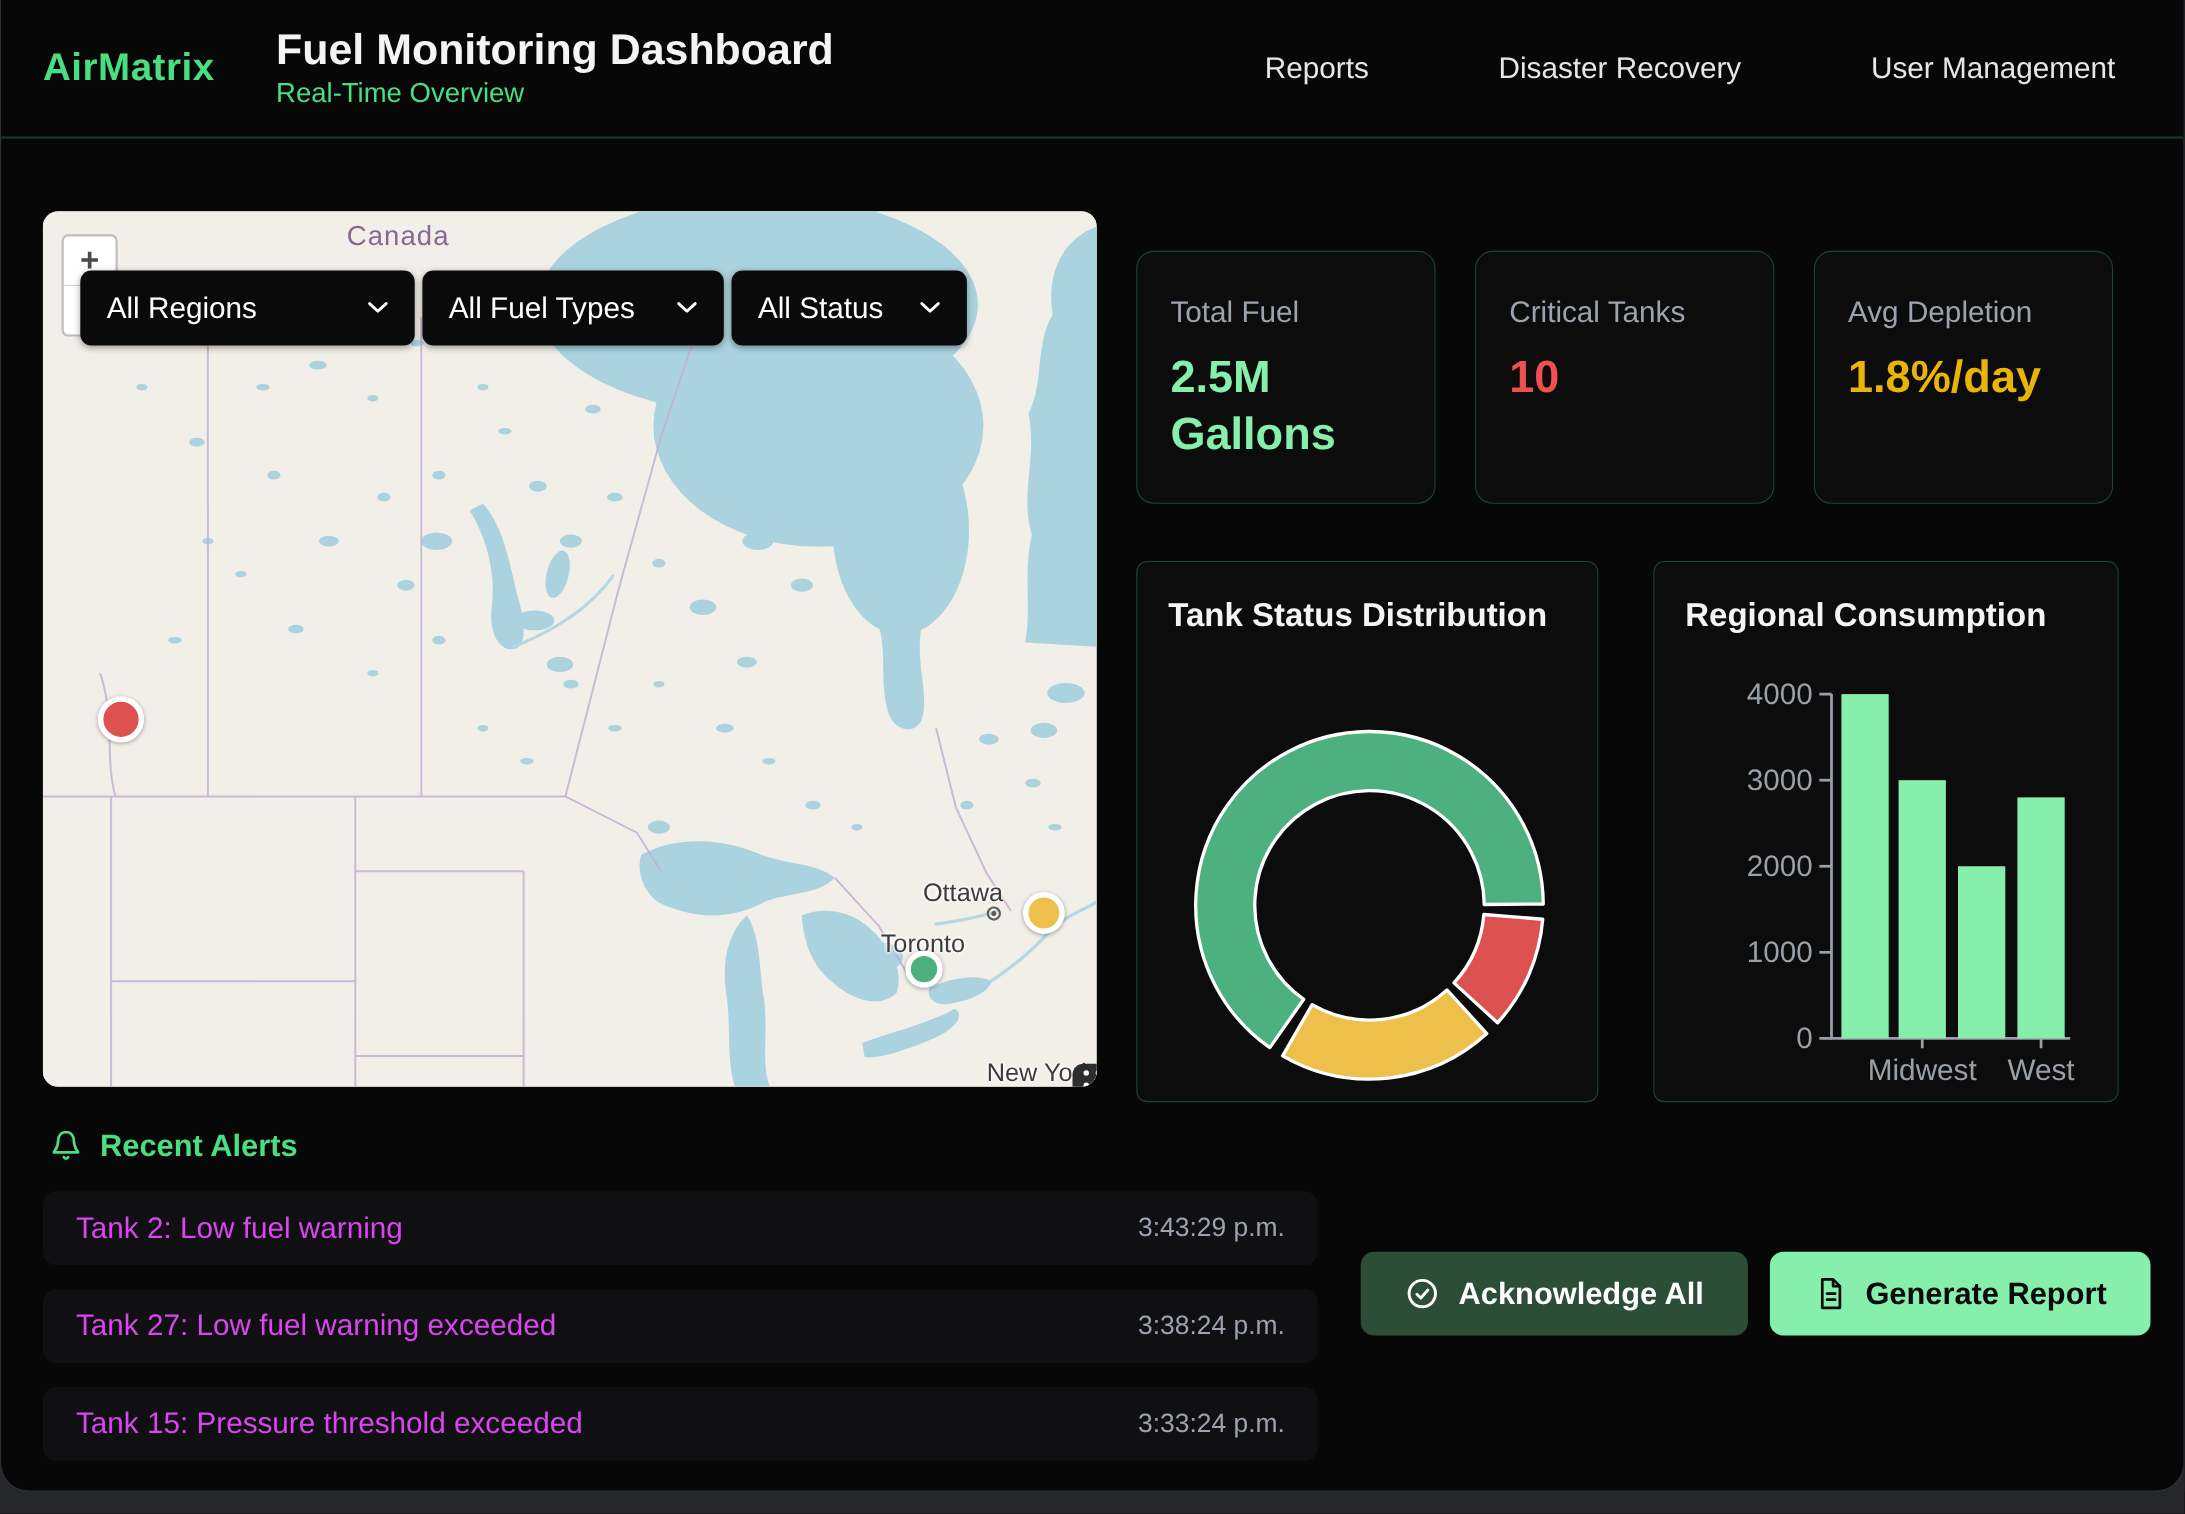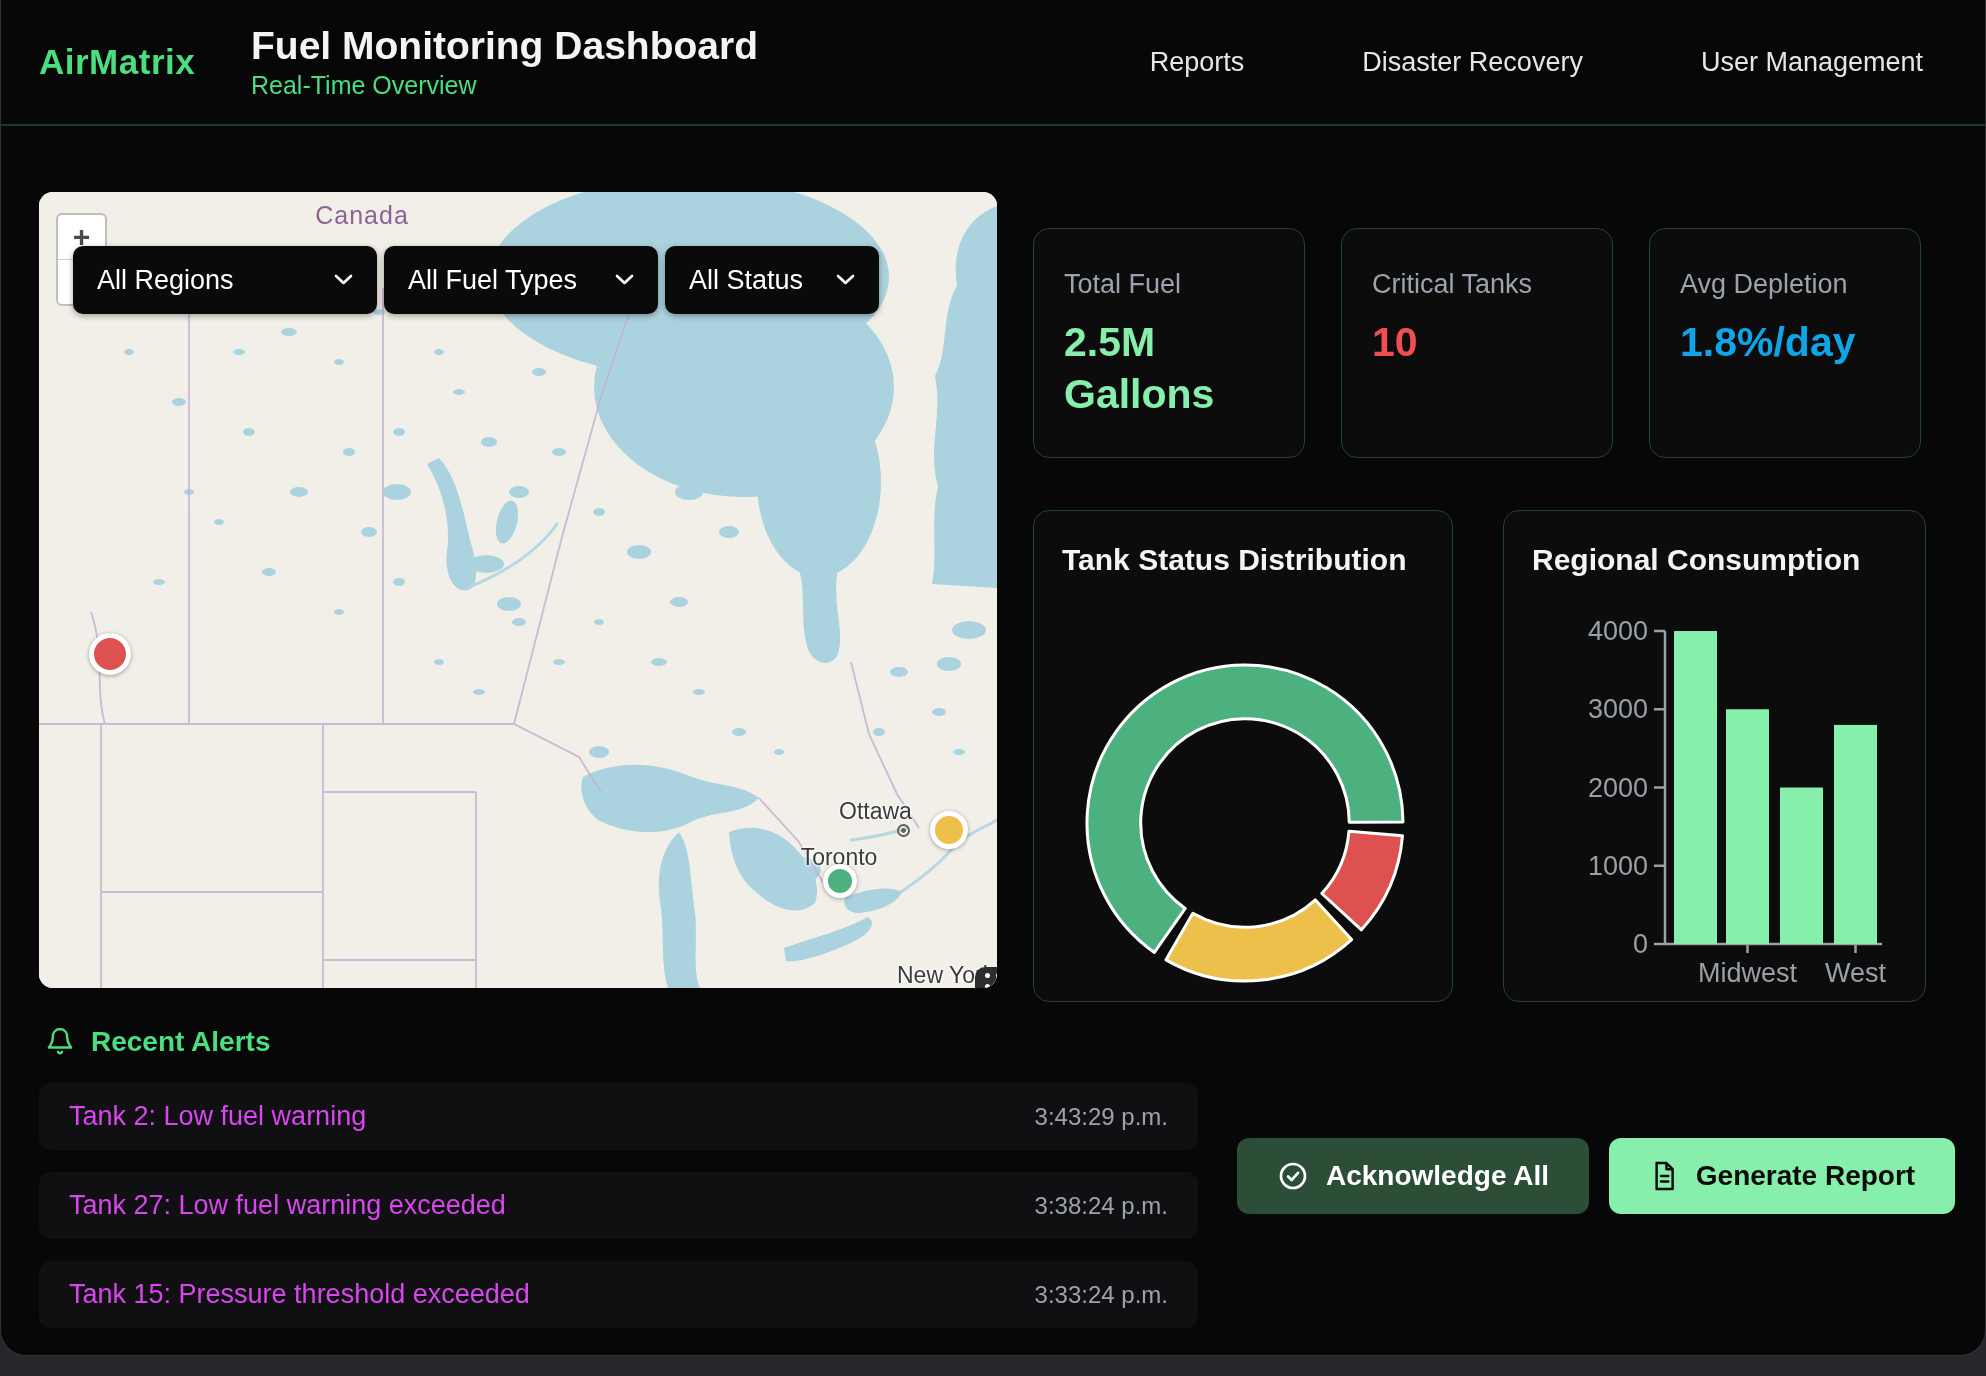--- a/index.html
+++ b/index.html
@@ -38,21 +38,21 @@
                border-radius:10px;display:grid;grid-template-columns:repeat(2,6px);grid-template-rows:repeat(3,6px);
                gap:5px;align-content:center;justify-content:center;z-index:7;cursor:grab;}
   .drag-handle i{width:5px;height:5px;background:#fff;border-radius:50%;}
   
   .stat-row{position:absolute;left:1032px;top:228px;display:flex;gap:36px;}
   .card{background:#0b0c0b;border:1px solid #1f4432;border-radius:16px;box-sizing:border-box;}
   .stat-card{width:272px;height:230px;padding:40px 30px;}
   .stat-label{font-size:27px;color:#9ca3af;margin-bottom:16px;}
   .stat-value{font-size:41px;font-weight:bold;line-height:1.28;max-width:186px;overflow-wrap:anywhere;}
   
-  .chart-card{position:absolute;top:510px;height:492px;}
+  .chart-card{position:absolute;top:510px;height:492px;border-radius:10px;}
   .donut-card{left:1032px;width:420px;}
   .bar-card{left:1502px;width:423px;}
   .chart-title{position:absolute;left:28px;top:32px;font-size:30px;font-weight:bold;color:#f4f4f5;}
   .chart-card svg{position:absolute;left:0;top:0;}
   
   .alerts-header{position:absolute;left:44px;top:1026px;display:flex;align-items:center;gap:16px;}
   .alerts-header .t{font-size:28px;font-weight:bold;color:#4ade80;}
   .alert-row{position:absolute;left:38px;width:1159px;height:67px;background:#101012;border-radius:12px;
              display:flex;align-items:center;justify-content:space-between;padding:0 30px;box-sizing:border-box;cursor:pointer;}
   .alert-text{font-size:27px;color:#d946ef;}
@@ -227,21 +227,21 @@
     <div class="card stat-card">
       <div class="stat-label">Total Fuel</div>
       <div class="stat-value" style="color: rgb(134, 239, 172);">2.5M Gallons</div>
     </div>
     <div class="card stat-card">
       <div class="stat-label">Critical Tanks</div>
       <div class="stat-value" style="color: rgb(239, 79, 79);">10</div>
     </div>
     <div class="card stat-card">
       <div class="stat-label">Avg Depletion</div>
-      <div class="stat-value" style="color: #0ea5e9;">1.8%/day</div>
+      <div class="stat-value" style="color: #eab308;">1.8%/day</div>
     </div>
   </div>
 
   <div class="card chart-card donut-card">
     <div class="chart-title">Tank Status Distribution</div>
     <svg id="donut-svg" width="420" height="492" viewBox="0 0 420 492">
         <path d="M120.37492305653475,441.42602299766077 A158,158 0 1 1 368.99614965145236,310.8969608729221 L315.27745876995857,311.2719941761286 A104.28,104.28 0 1 0 151.18744921731295,397.4211751784561 Z" fill="#4cb17f" stroke="#ffffff" stroke-width="3" stroke-linejoin="round"></path>
         <path d="M368.491062796087,324.67143004395973 A158,158 0 0 1 327.39662381100493,418.84486869007515 L287.82177171526325,382.5176133354496 A104.28,104.28 0 0 0 314.94410144541746,320.36314382901344 Z" fill="#dd5151" stroke="#ffffff" stroke-width="3" stroke-linejoin="round"></path>
         <path d="M317.64155562684306,428.58292590892944 A158,158 0 0 1 132.0000000000001,448.8320137979414 L158.86000000000007,402.3091291066413 A104.28,104.28 0 0 0 281.3834267137164,388.94473109989343 Z" fill="#ecc04a" stroke="#ffffff" stroke-width="3" stroke-linejoin="round"></path>
       </svg>

